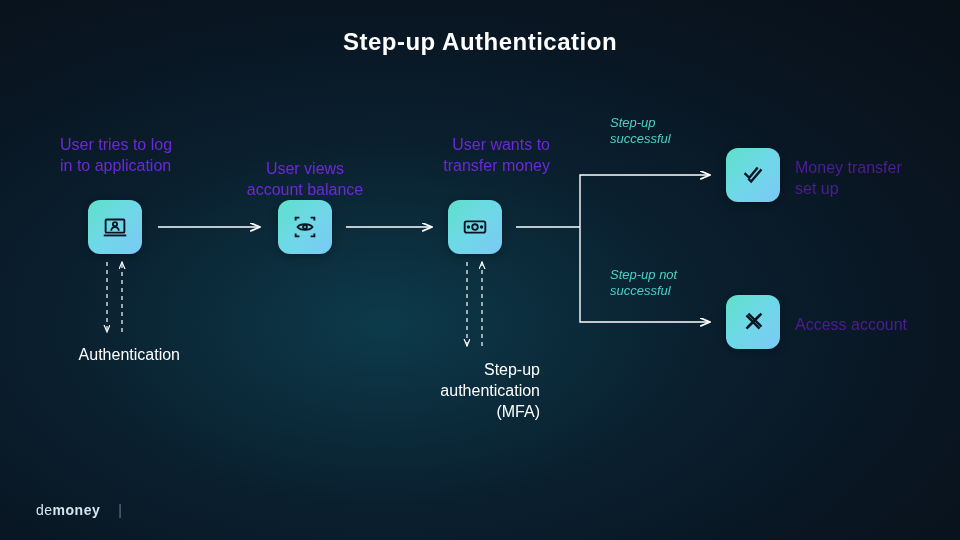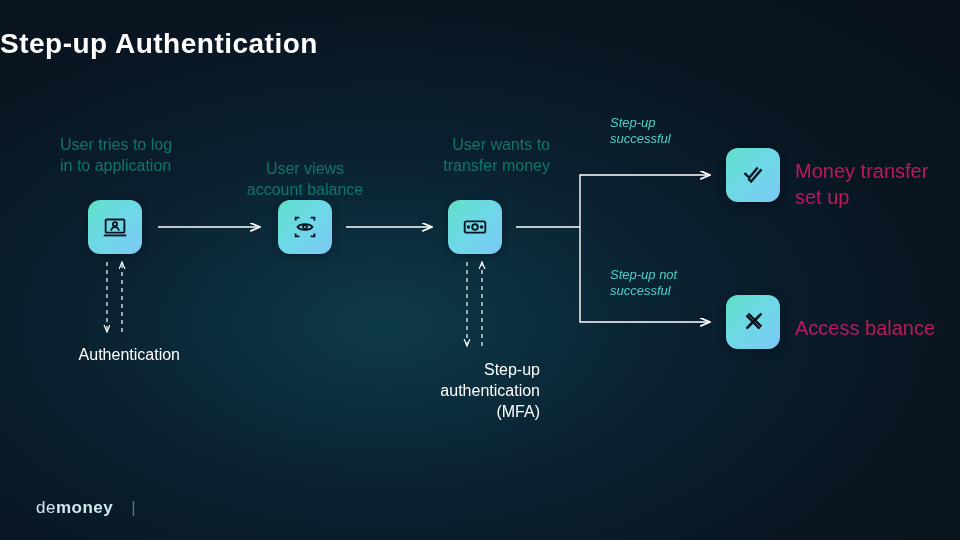--- a/index.html
+++ b/index.html
@@ -10,32 +10,32 @@
     font-family: -apple-system, BlinkMacSystemFont, 'Segoe UI', Arial, sans-serif;
     color: #ffffff;
     position: relative;
     overflow: hidden;
   }
   .title {
     position: absolute;
     top: 28px;
     left: 0;
     width: 100%;
-    text-align: left;
-    font-size: 28px;
+    text-align: center;
+    font-size: 24px;
     font-weight: 800;
     letter-spacing: 0.5px;
   }
   .node-label {
     position: absolute;
     font-size: 16px;
     font-weight: 400;
     text-align: center;
     line-height: 1.3;
-    color: #0f766e;
+    color: #6d28d9;
   }
   .icon-tile {
     position: absolute;
     width: 54px;
     height: 54px;
     border-radius: 12px;
     background: linear-gradient(135deg, #5ee0c8 0%, #6fd8e8 50%, #7cc8f5 100%);
     display: flex;
     align-items: center;
     justify-content: center;
@@ -51,29 +51,29 @@
   }
   .branch-label {
     position: absolute;
     font-size: 13px;
     font-style: italic;
     color: #4dd0c7;
     line-height: 1.25;
   }
   .outcome-label {
     position: absolute;
-    font-size: 20px;
-    color: #be185d;
+    font-size: 16px;
+    color: #4c1d95;
     line-height: 1.3;
   }
   .logo {
     position: absolute;
     bottom: 22px;
     left: 36px;
-    font-size: 17px;
+    font-size: 14px;
     color: #d0e8ef;
     letter-spacing: 0.5px;
     display: flex;
     align-items: center;
   }
   .logo .thin { font-weight: 300; }
   .logo .bold { font-weight: 600; }
   .logo .sep { margin-left: 18px; color: #5a7a85; }
   svg.connectors {
     position: absolute;
@@ -128,21 +128,21 @@
     </svg>
 </div>
 
 <div class="below-label" style="left:50px; top:345px; width:130px;">Authentication</div>
 <div class="below-label" style="left:410px; top:360px; width:130px;">Step-up<br>authentication<br>(MFA)</div>
 
 <div class="branch-label" style="left:610px; top:115px;">Step-up<br>successful</div>
 <div class="branch-label" style="left:610px; top:267px;">Step-up not<br>successful</div>
 
 <div class="outcome-label" style="left:795px; top:158px;">Money transfer<br>set up</div>
-<div class="outcome-label" style="left:795px; top:315px;">Access balance</div>
+<div class="outcome-label" style="left:795px; top:315px;">Access account</div>
 
 <svg class="connectors">
   <defs>
     <marker id="arrow" markerWidth="8" markerHeight="8" refX="7" refY="3" orient="auto">
       <path d="M0,0 L7,3 L0,6" fill="none" stroke="#ffffff" stroke-width="1.2"></path>
     </marker>
     <marker id="arrow-sm" markerWidth="7" markerHeight="7" refX="6" refY="2.5" orient="auto">
       <path d="M0,0 L6,2.5 L0,5" fill="none" stroke="#ffffff" stroke-width="1"></path>
     </marker>
   </defs>

